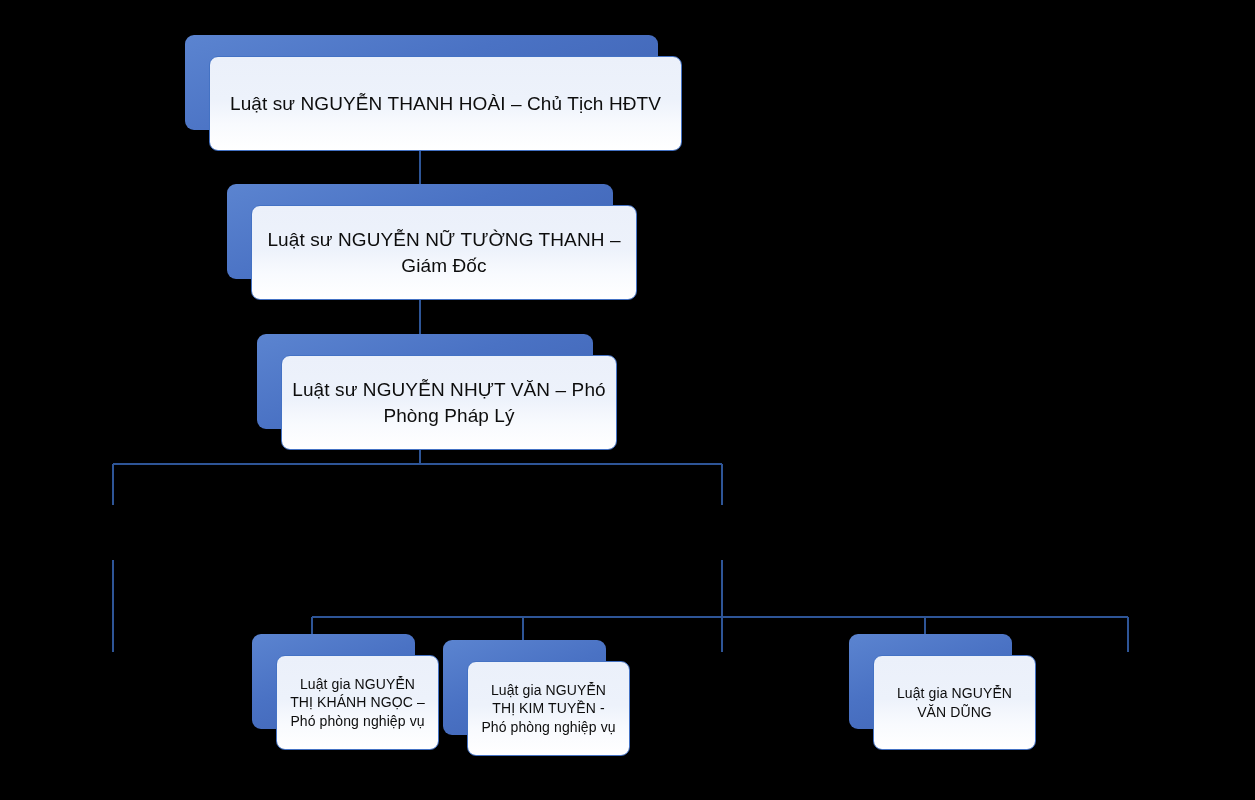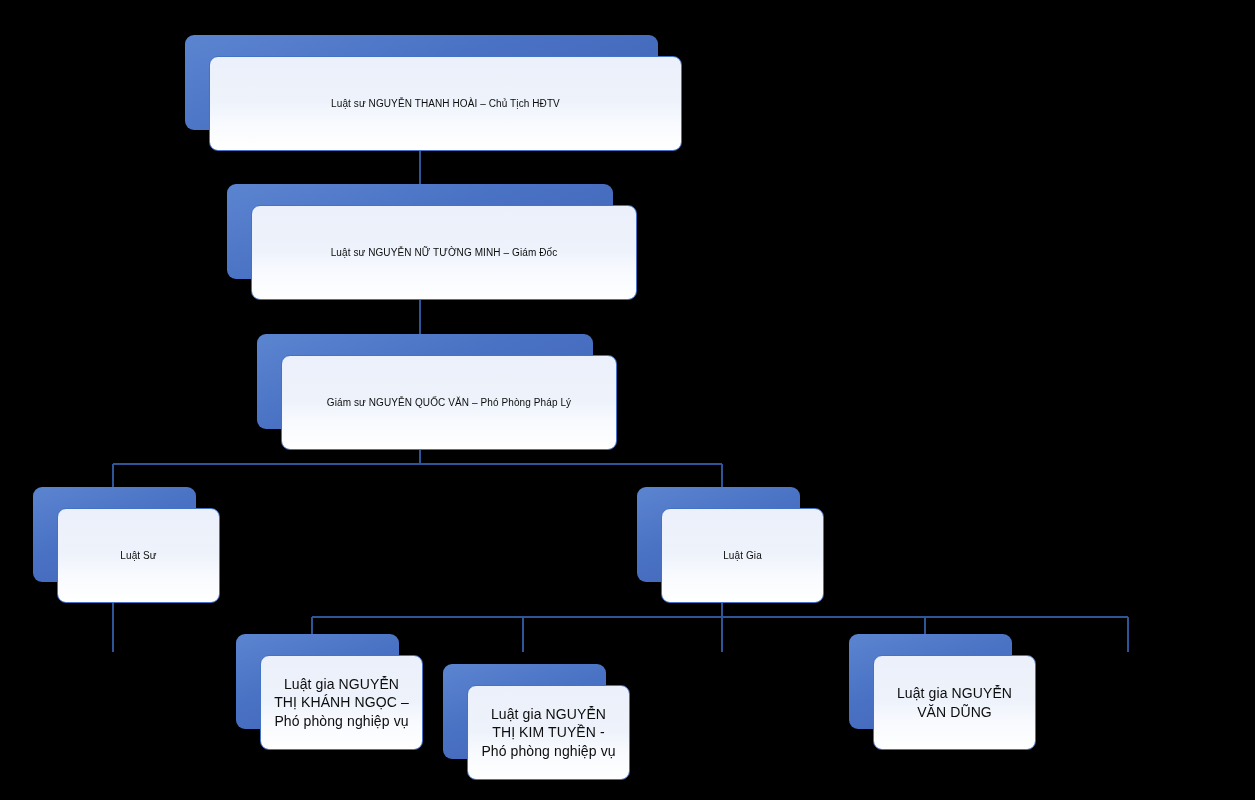--- a/index.html
+++ b/index.html
@@ -51,21 +51,21 @@
     background: linear-gradient(to bottom, #EBF0FA 0%, #EDF2FB 46%, #F8FAFE 72%, #FFFFFF 100%);
     box-sizing: border-box;
     display: flex;
     align-items: center;
     justify-content: center;
     text-align: center;
     padding: 4px 10px;
   }
   .node .label {
     color: #0D0D0D;
-    font-size: 10px;
+    font-size: 19px;
     line-height: 1.32;
     letter-spacing: 0.1px;
     white-space: pre-line;
   }
   .node.small .label { font-size: 14px; }
 </style>
 </head>
 <body>
 
 <div id="canvas">
@@ -97,54 +97,42 @@
   <div class="node" style="left:185px; top:35px; width:473px; height:95px;">
     <div class="plate"></div>
     <div class="card">
       <span class="label">Luật sư NGUYỄN THANH HOÀI – Chủ Tịch HĐTV</span>
     </div>
   </div>
 
   <div class="node" style="left:227px; top:184px; width:386px; height:95px;">
     <div class="plate"></div>
     <div class="card">
-      <span class="label">Luật sư NGUYỄN NỮ TƯỜNG MINH – Giám Đốc</span>
+      <span class="label">Luật sư NGUYỄN NỮ TƯỜNG THANH – Giám Đốc</span>
     </div>
   </div>
 
   <div class="node" style="left:257px; top:334px; width:336px; height:95px;">
     <div class="plate"></div>
     <div class="card">
-      <span class="label">Giám sư NGUYỄN QUỐC VĂN – Phó Phòng Pháp Lý</span>
-    </div>
-  </div>
-
-  <div class="node" style="left:33px; top:487px; width:163px; height:95px;">
-    <div class="plate"></div>
-    <div class="card">
-      <span class="label">Luật Sư</span>
-    </div>
-  </div>
-
-  <div class="node" style="left:637px; top:487px; width:163px; height:95px;">
-    <div class="plate"></div>
-    <div class="card">
-      <span class="label">Luật Gia</span>
+      <span class="label">Luật sư NGUYỄN NHỰT VĂN – Phó Phòng Pháp Lý</span>
     </div>
   </div>
 
 
-  <div class="node small" style="left:236px; top:634px; width:163px; height:95px;">
+
+
+  <div class="node small" style="left:252px; top:634px; width:163px; height:95px;">
     <div class="plate"></div>
     <div class="card">
       <span class="label">Luật gia NGUYỄN THỊ KHÁNH NGỌC – Phó phòng nghiệp vụ</span>
     </div>
   </div>
 
-  <div class="node small" style="left:443px; top:664px; width:163px; height:95px;text-decoration:underline;">
+  <div class="node small" style="left:443px; top:640px; width:163px; height:95px;text-decoration:underline;">
     <div class="plate"></div>
     <div class="card">
       <span class="label">Luật gia NGUYỄN THỊ KIM TUYỀN - Phó phòng nghiệp vụ</span>
     </div>
   </div>
 
 
   <div class="node small" style="left:849px; top:634px; width:163px; height:95px;">
     <div class="plate"></div>
     <div class="card">

